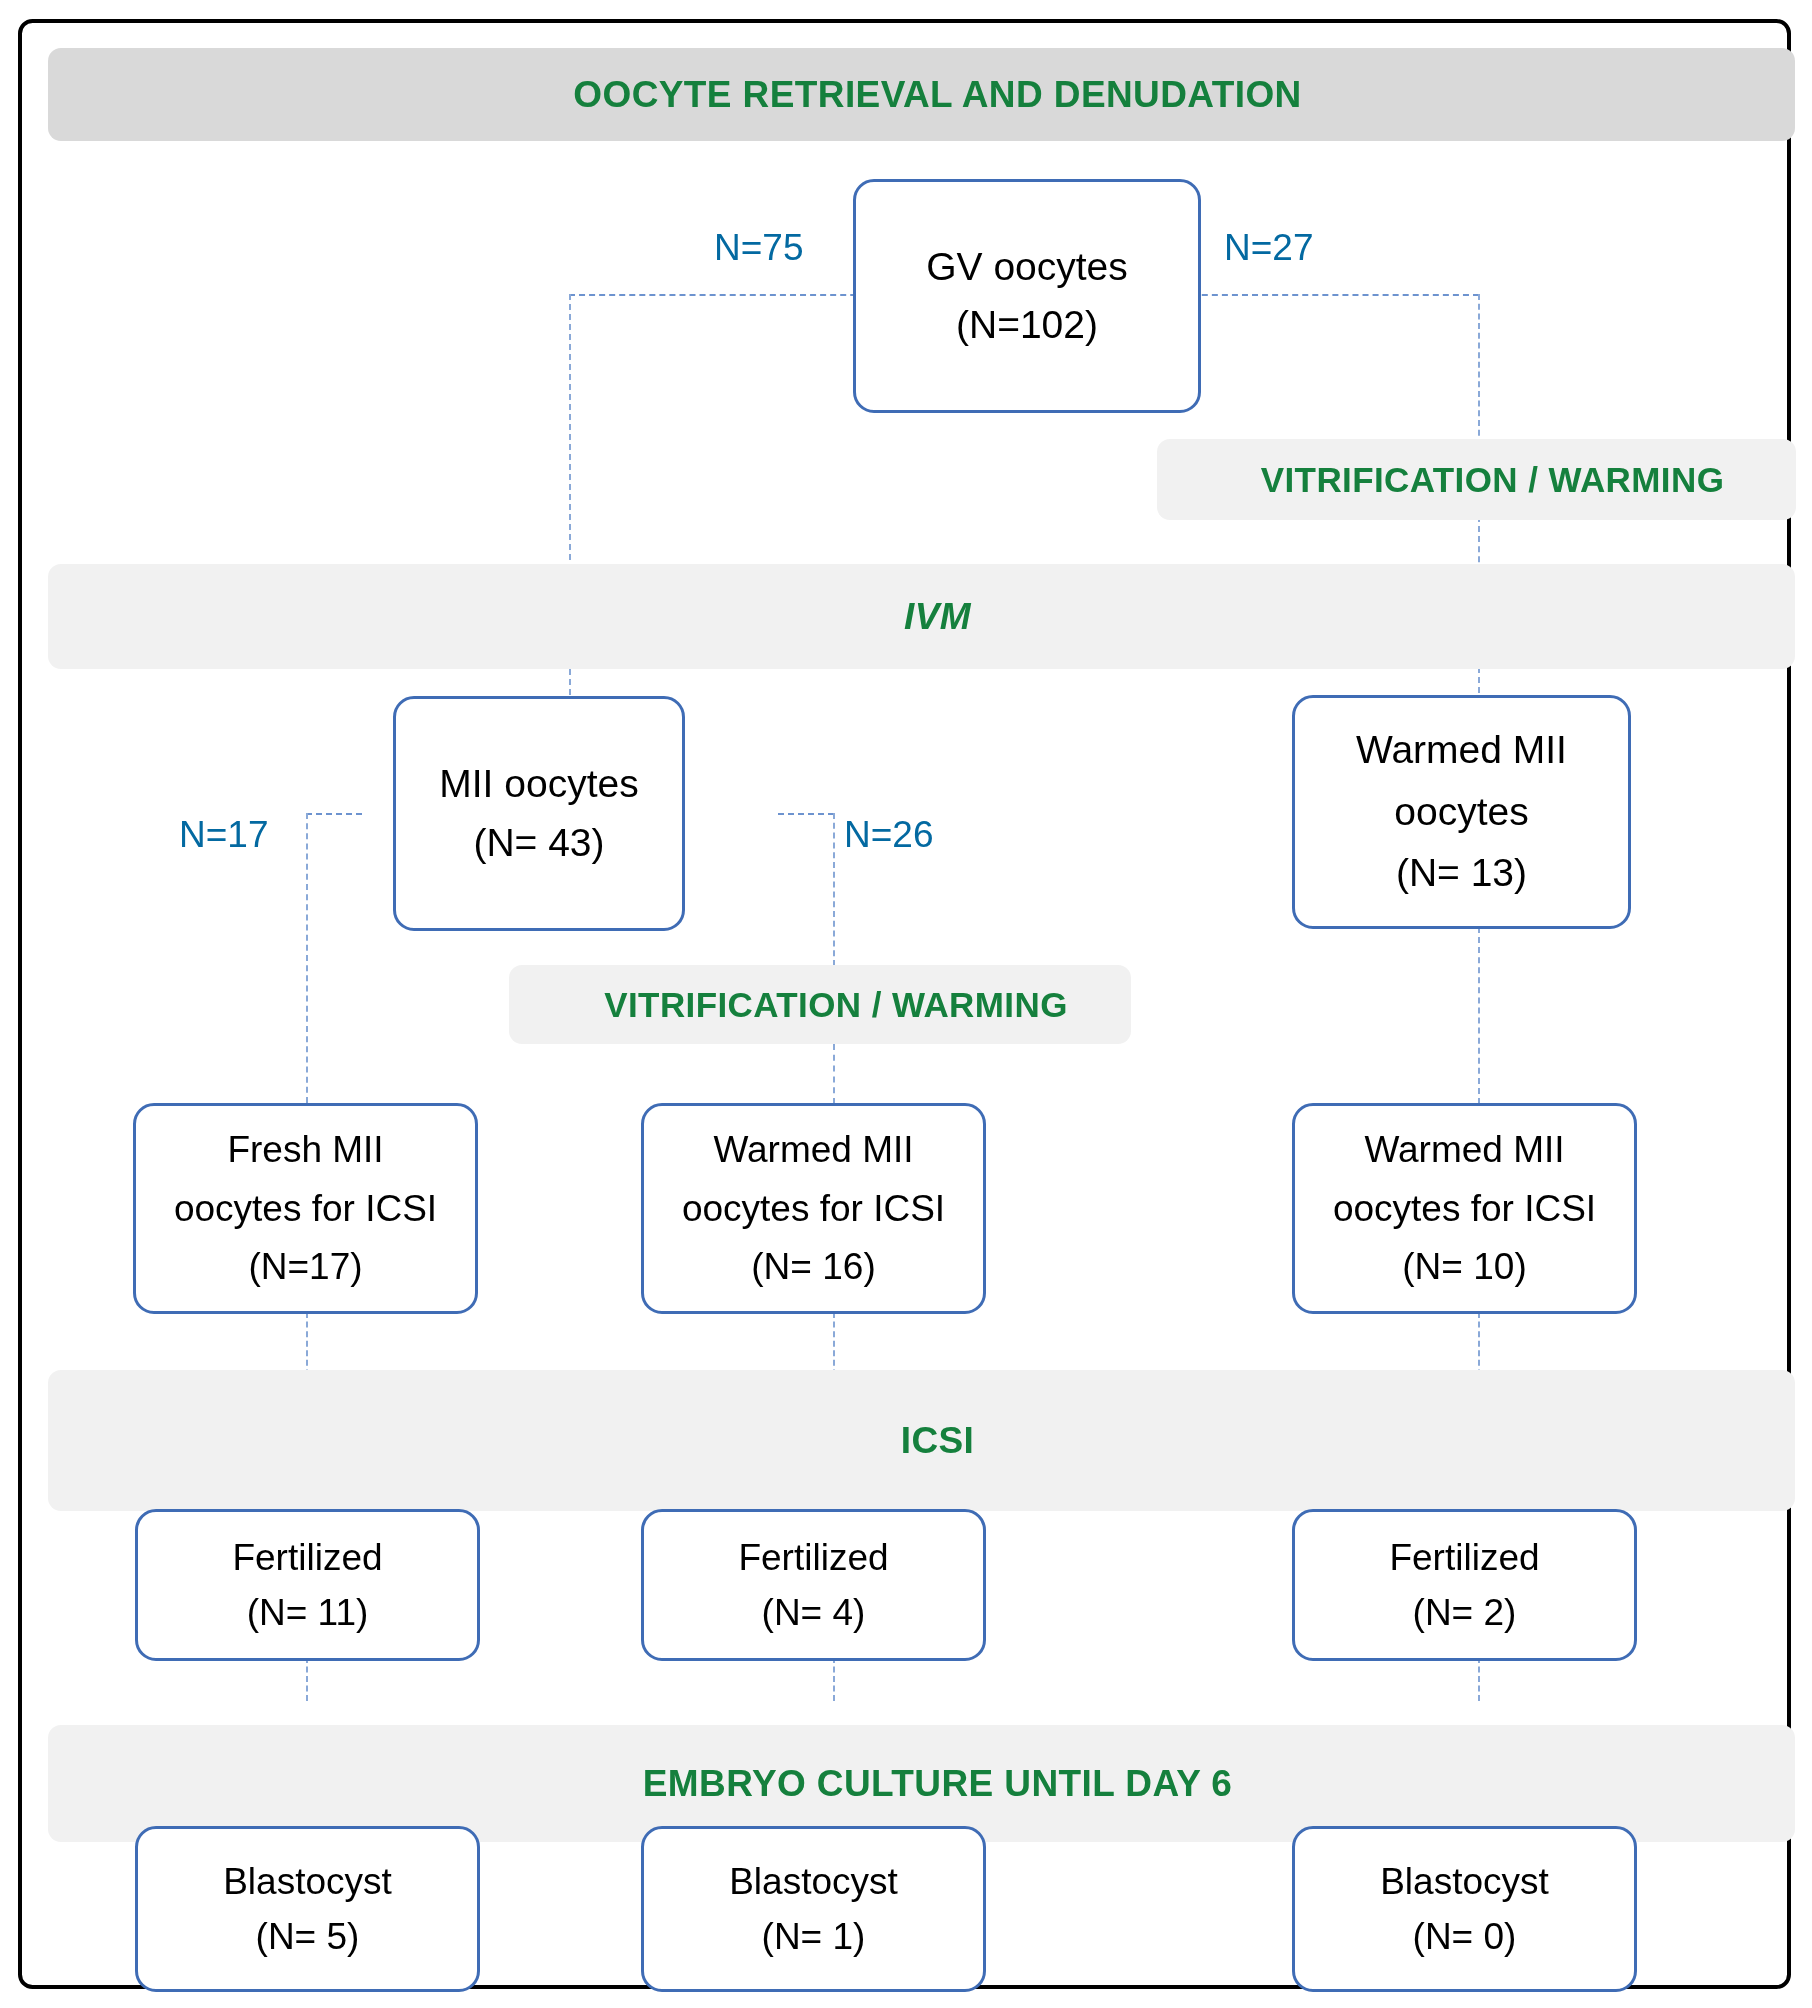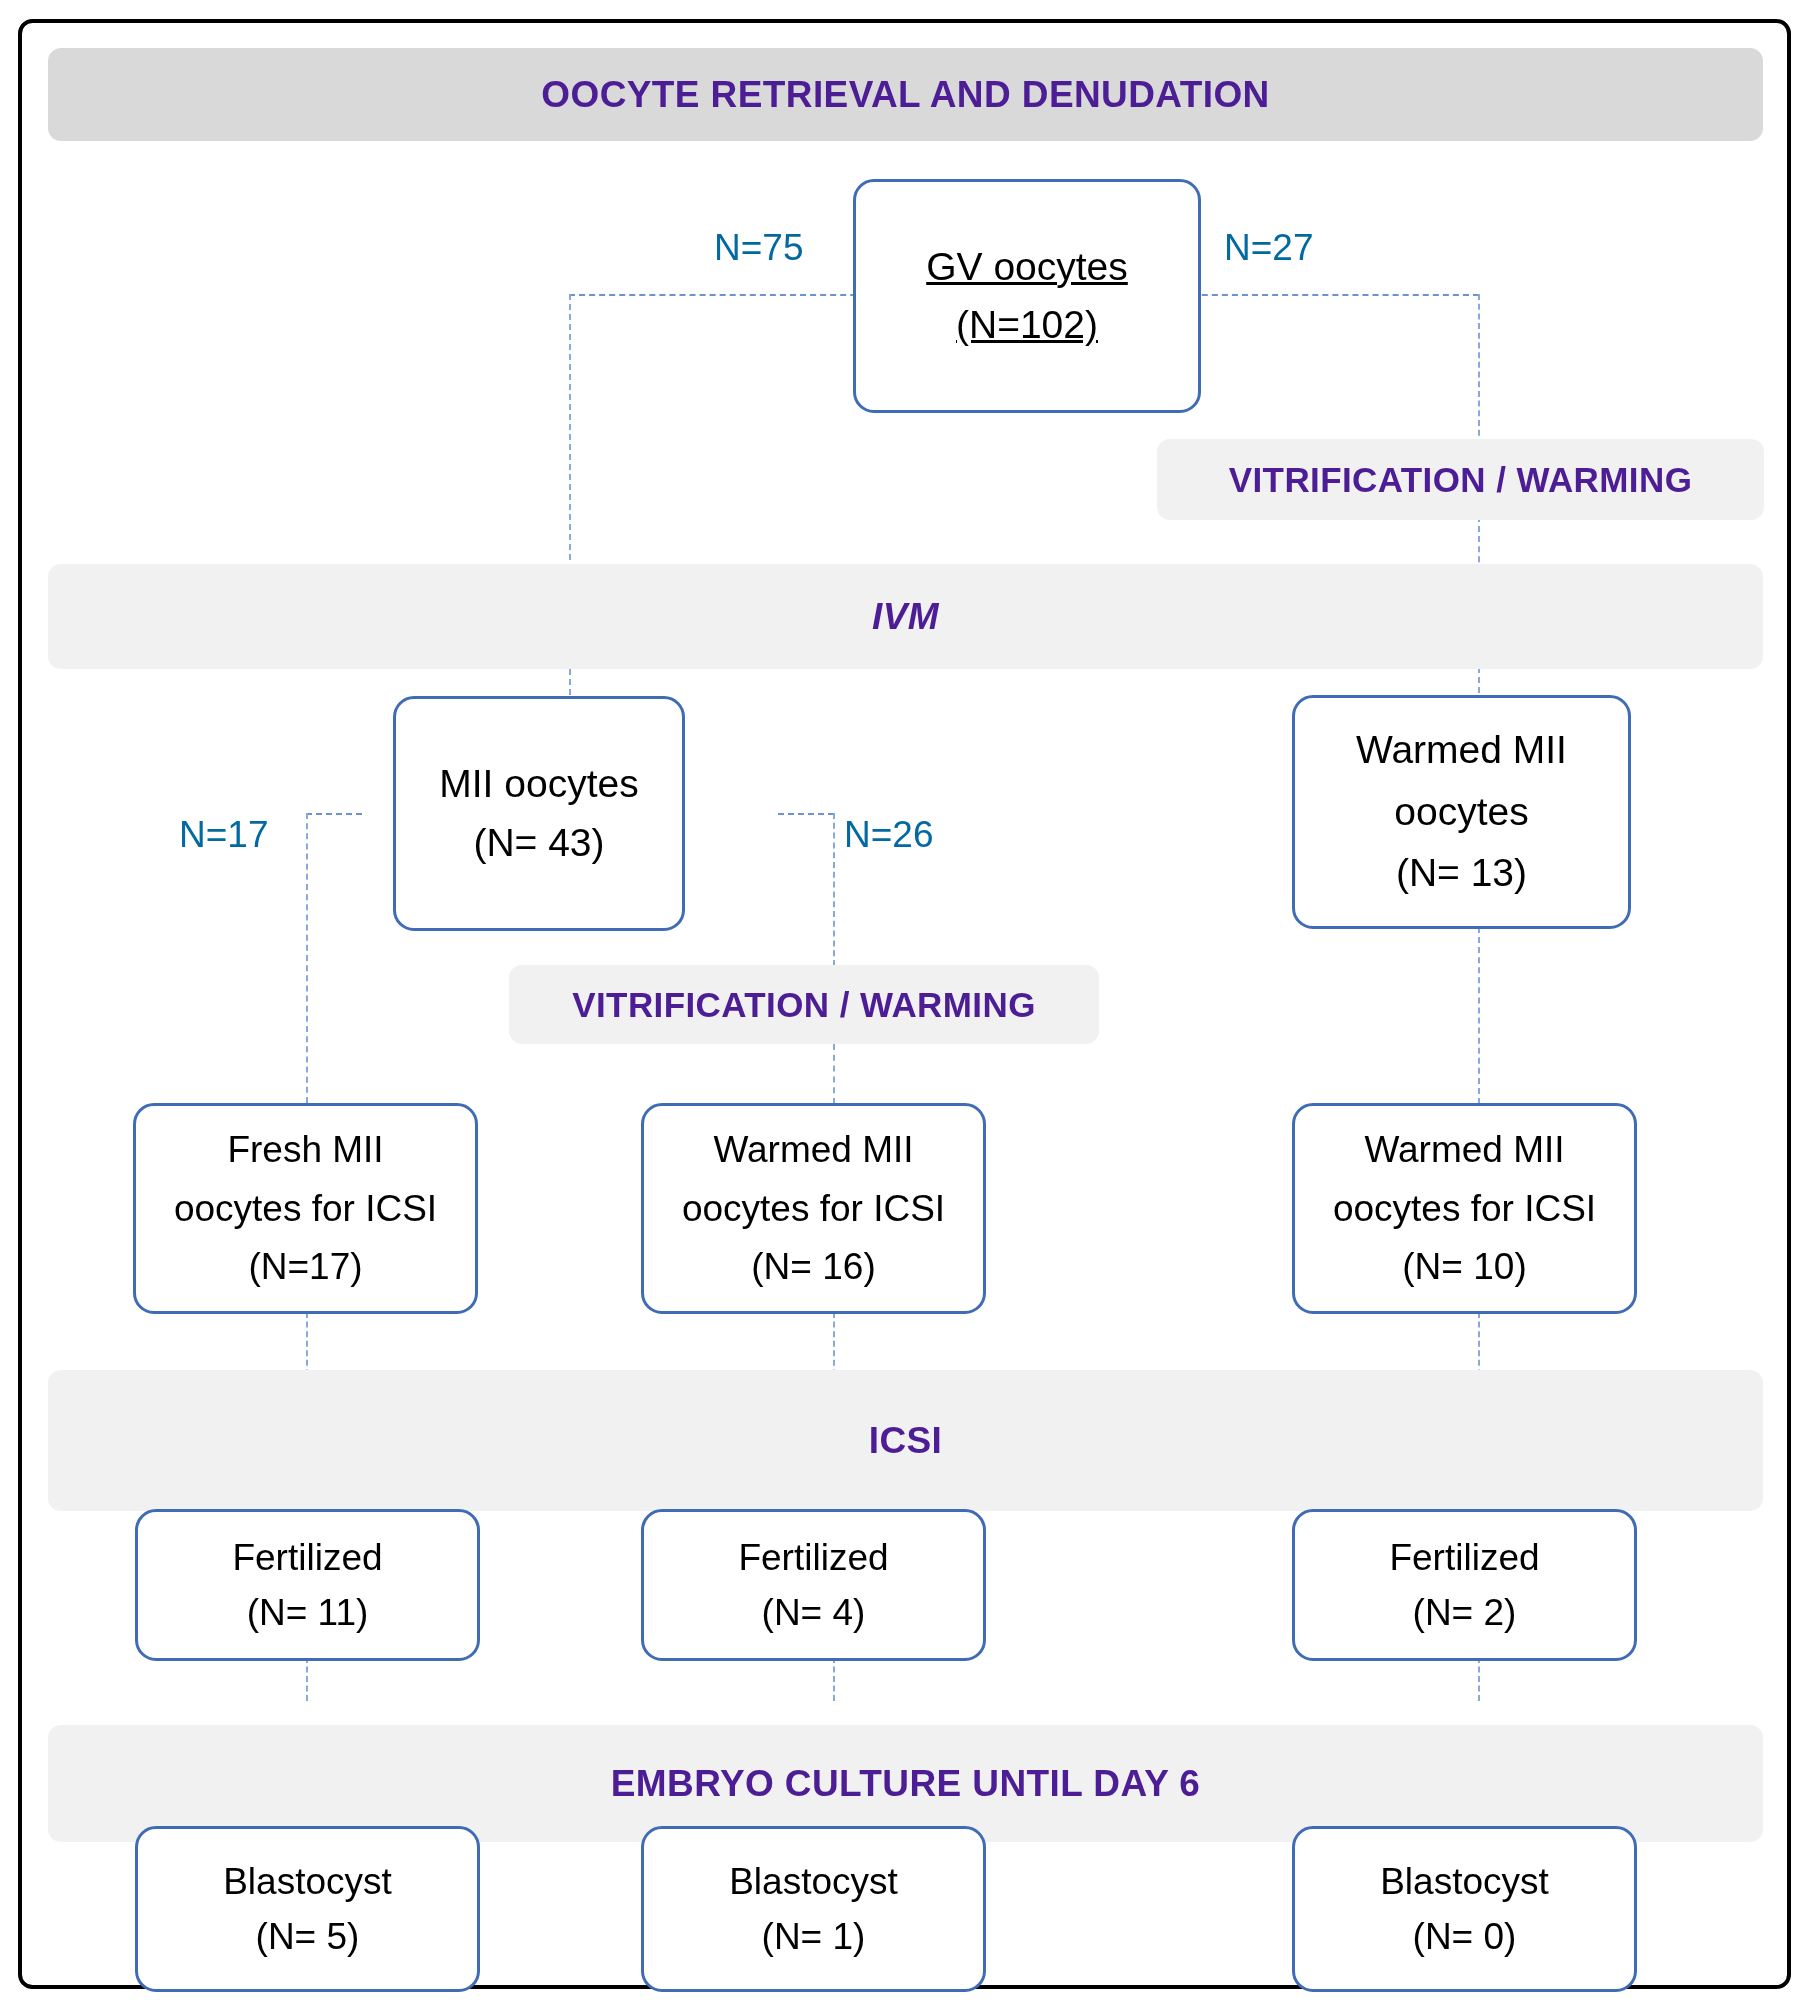--- a/index.html
+++ b/index.html
@@ -30,23 +30,24 @@
   }
   
   .stage-band {
     position: absolute;
     display: flex;
     align-items: center;
     justify-content: center;
     border-radius: 13px;
     font-weight: bold;
     letter-spacing: 0.4px;
-    color: #4c1d95;
+    color: #15803d;
     text-align: center;
     z-index: 3;
+    padding-left: 32px;
   }
   .band-dark { background: #d9d9d9; }
   .band-light { background: #f1f1f1; }
 
   
   .node-box {
     position: absolute;
     box-sizing: border-box;
     background: #ffffff;
     border: 3.2px solid #3f6cb5;
@@ -142,21 +143,21 @@
   </div>
 
   <div class="stage-band band-light" style="left:48px; top:1370px; width:1715px; height:141px; font-size:37px;">
     <span>ICSI</span>
   </div>
 
   <div class="stage-band band-light" style="left:48px; top:1689px; width:1715px; height:117px; font-size:37px;margin-top:36px;">
     <span>EMBRYO CULTURE UNTIL DAY 6</span>
   </div>
 
-  <div class="node-box" style="left:853px; top:179px; width:348px; height:234px; font-size:39px;text-decoration:underline;">
+  <div class="node-box" style="left:853px; top:179px; width:348px; height:234px; font-size:39px;">
     <span class="line">GV oocytes</span>
     <span class="line">(N=102)</span>
   </div>
 
   <div class="node-box" style="left:393px; top:696px; width:292px; height:235px; font-size:39px;">
     <span class="line">MII oocytes</span>
     <span class="line">(N= 43)</span>
   </div>
 
   <div class="node-box multi" style="left:1292px; top:695px; width:339px; height:234px; font-size:39px;">

